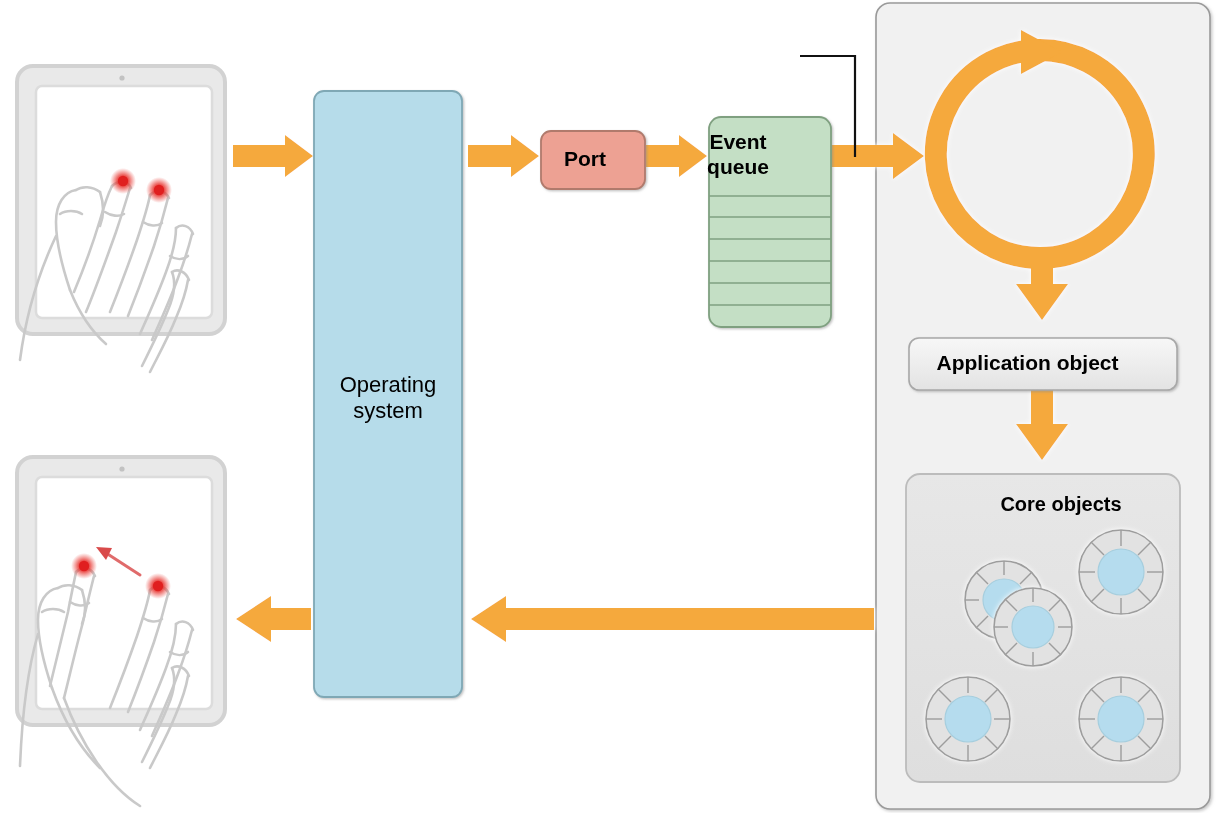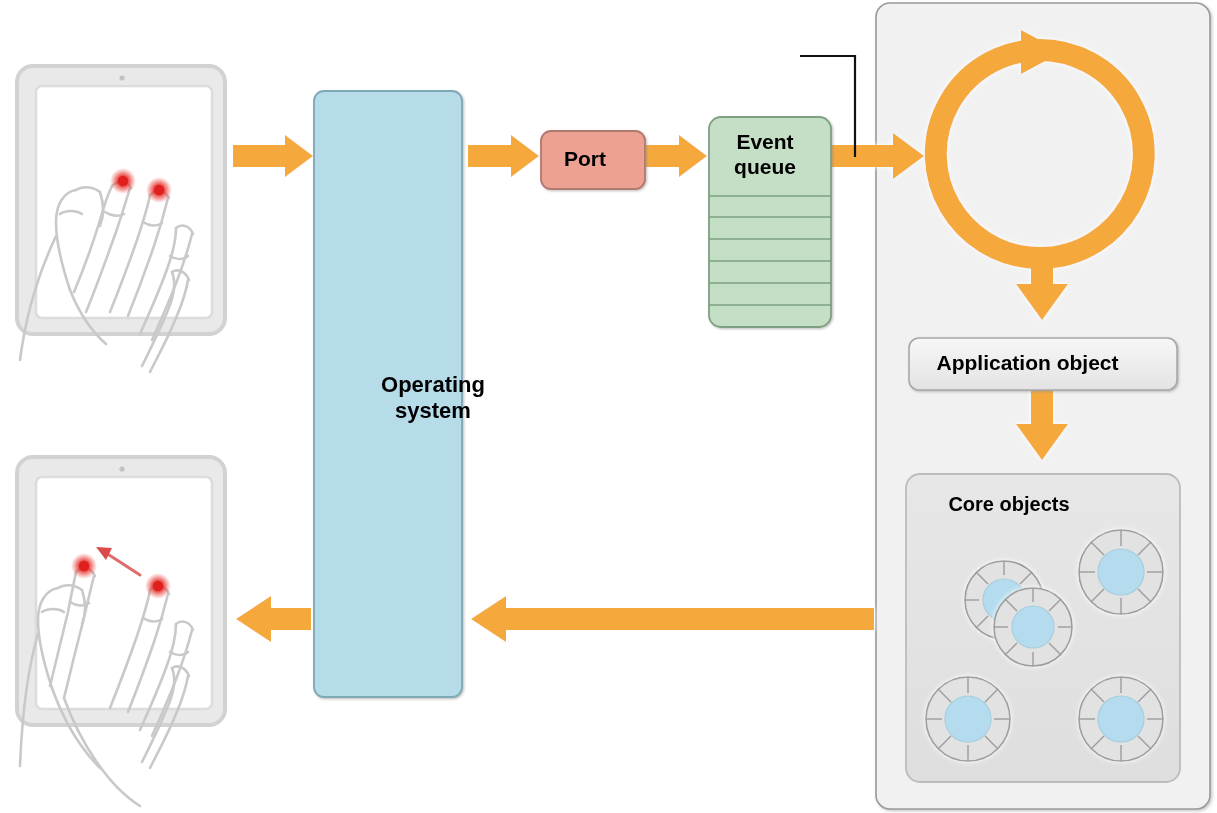--- a/index.html
+++ b/index.html
@@ -26,21 +26,21 @@
   }
   .lbl {
     position: absolute;
     font-family: "Liberation Sans", sans-serif;
     color: #000000;
     text-align: center;
     line-height: 1.18;
     white-space: pre-line;
     pointer-events: none;
   }
-  .t-os      { font-size: 22px; font-weight: bold; margin-left: 45px; }
+  .t-os      { font-size: 22px; font-weight: normal; }
   .t-port    { font-size: 21px; font-weight: bold; }
   .t-queue   { font-size: 21px; font-weight: bold; }
   .t-loop    { font-size: 21px; font-weight: bold; }
   .t-appobj  { font-size: 21px; font-weight: bold; }
   .t-core    { font-size: 20px; font-weight: bold; }
   .t-evsrc   { font-size: 21px; font-weight: normal; }
 </style>
 </head>
 <body>
 
@@ -299,22 +299,22 @@
         <circle cx="968" cy="719" r="23" fill="#b5dcee" stroke="#a6cede" stroke-width="1.2"></circle>
       </g>
     </g>
   </svg>
 
   <div class="lbl t-os" style="left:314px; top:372px; width:148px;">Operating
 system</div>
 
   <div class="lbl t-port" style="left:541px; top:147px; width:88px;">Port</div>
 
-  <div class="lbl t-queue" style="left:714px; top:130px; width:102px;">Event
+  <div class="lbl t-queue" style="left:687px; top:130px; width:102px;">Event
 queue</div>
 
 
   <div class="lbl t-appobj" style="left:909px; top:351px; width:237px;">Application object</div>
 
-  <div class="lbl t-core" style="left:854px; top:493px; width:310px;">Core objects</div>
+  <div class="lbl t-core" style="left:906px; top:493px; width:310px;">Core objects</div>
 
 
 </div>
 
 </body></html>

